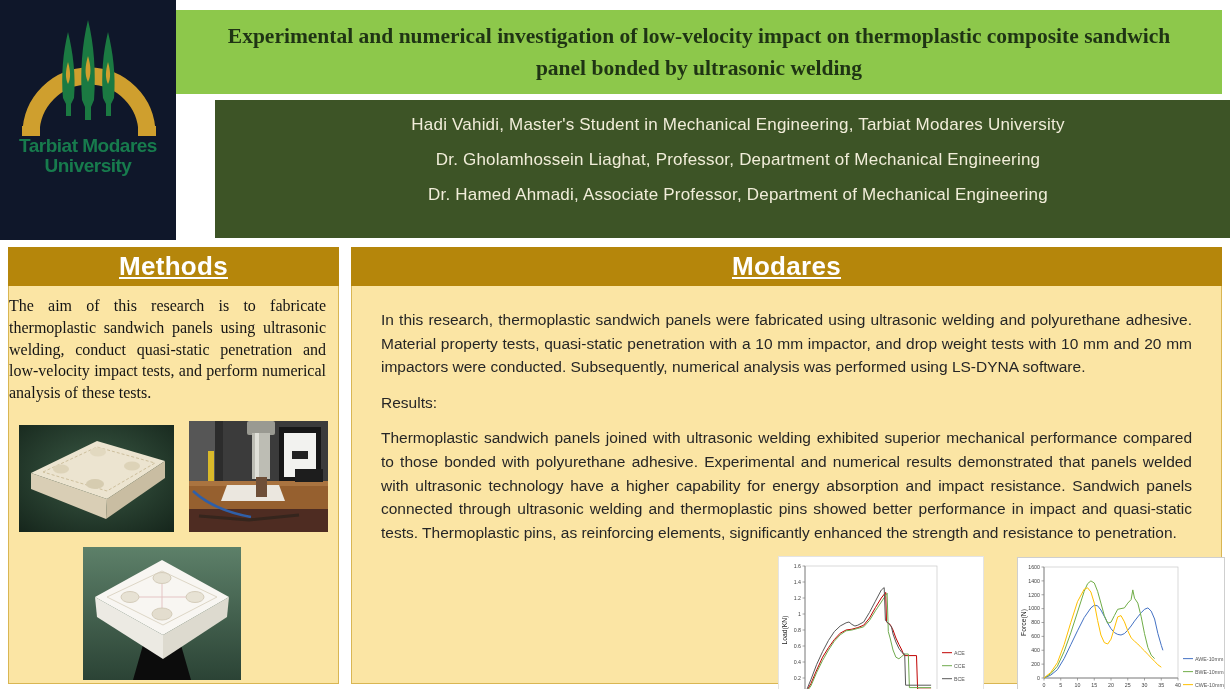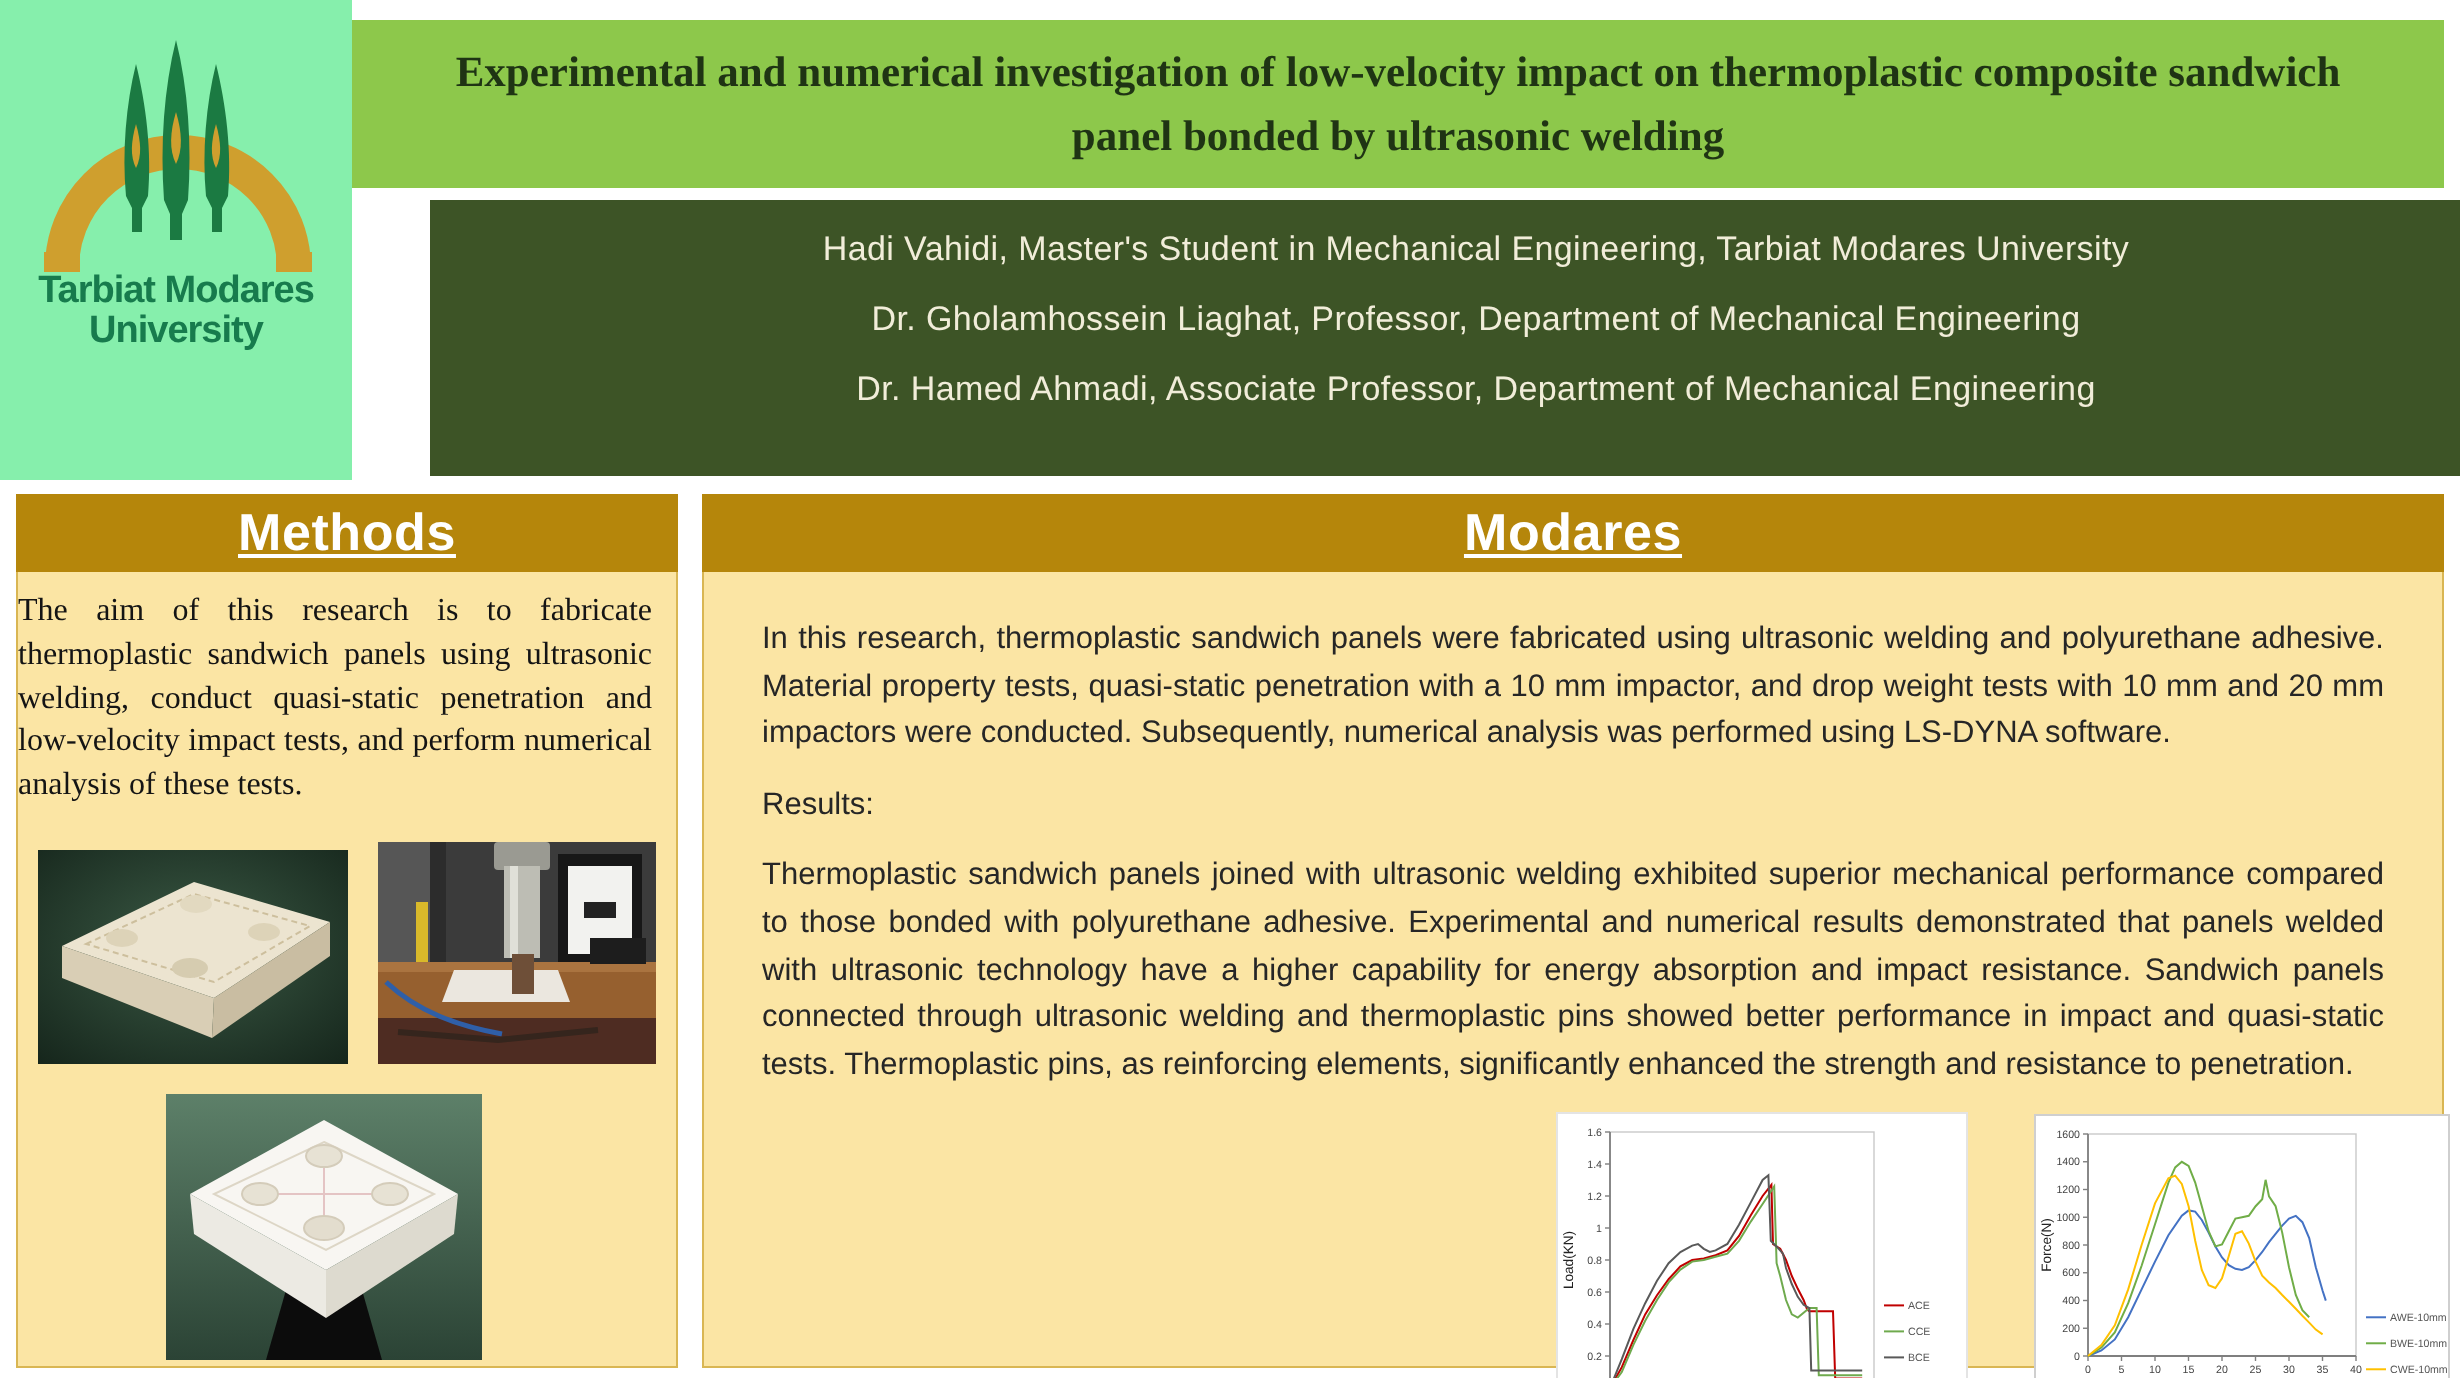--- a/index.html
+++ b/index.html
@@ -2,21 +2,21 @@
 <html><head>
 <meta charset="utf-8">
 <style>
   html,body{margin:0;padding:0;}
   body{
     width:1230px;height:689px;position:relative;background:#ffffff;
     font-family:"Liberation Sans",sans-serif;overflow:hidden;
   }
   
   .logo-box{
-    position:absolute;left:0;top:0;width:176px;height:240px;background:#86efac;
+    position:absolute;left:0;top:0;width:176px;height:240px;background:#0f172a;
     display:flex;flex-direction:column;align-items:center;justify-content:flex-start;
   }
   .logo-art{margin-top:14px;}
   .logo-text{
     font-weight:bold;color:#177b4d;line-height:20px;font-size:19px;
     text-align:center;letter-spacing:-0.5px;margin-top:-6px;
   }
   .title-bar{
     position:absolute;left:176px;top:10px;width:1046px;height:84px;background:#8dc84b;
     display:flex;align-items:center;justify-content:center;

